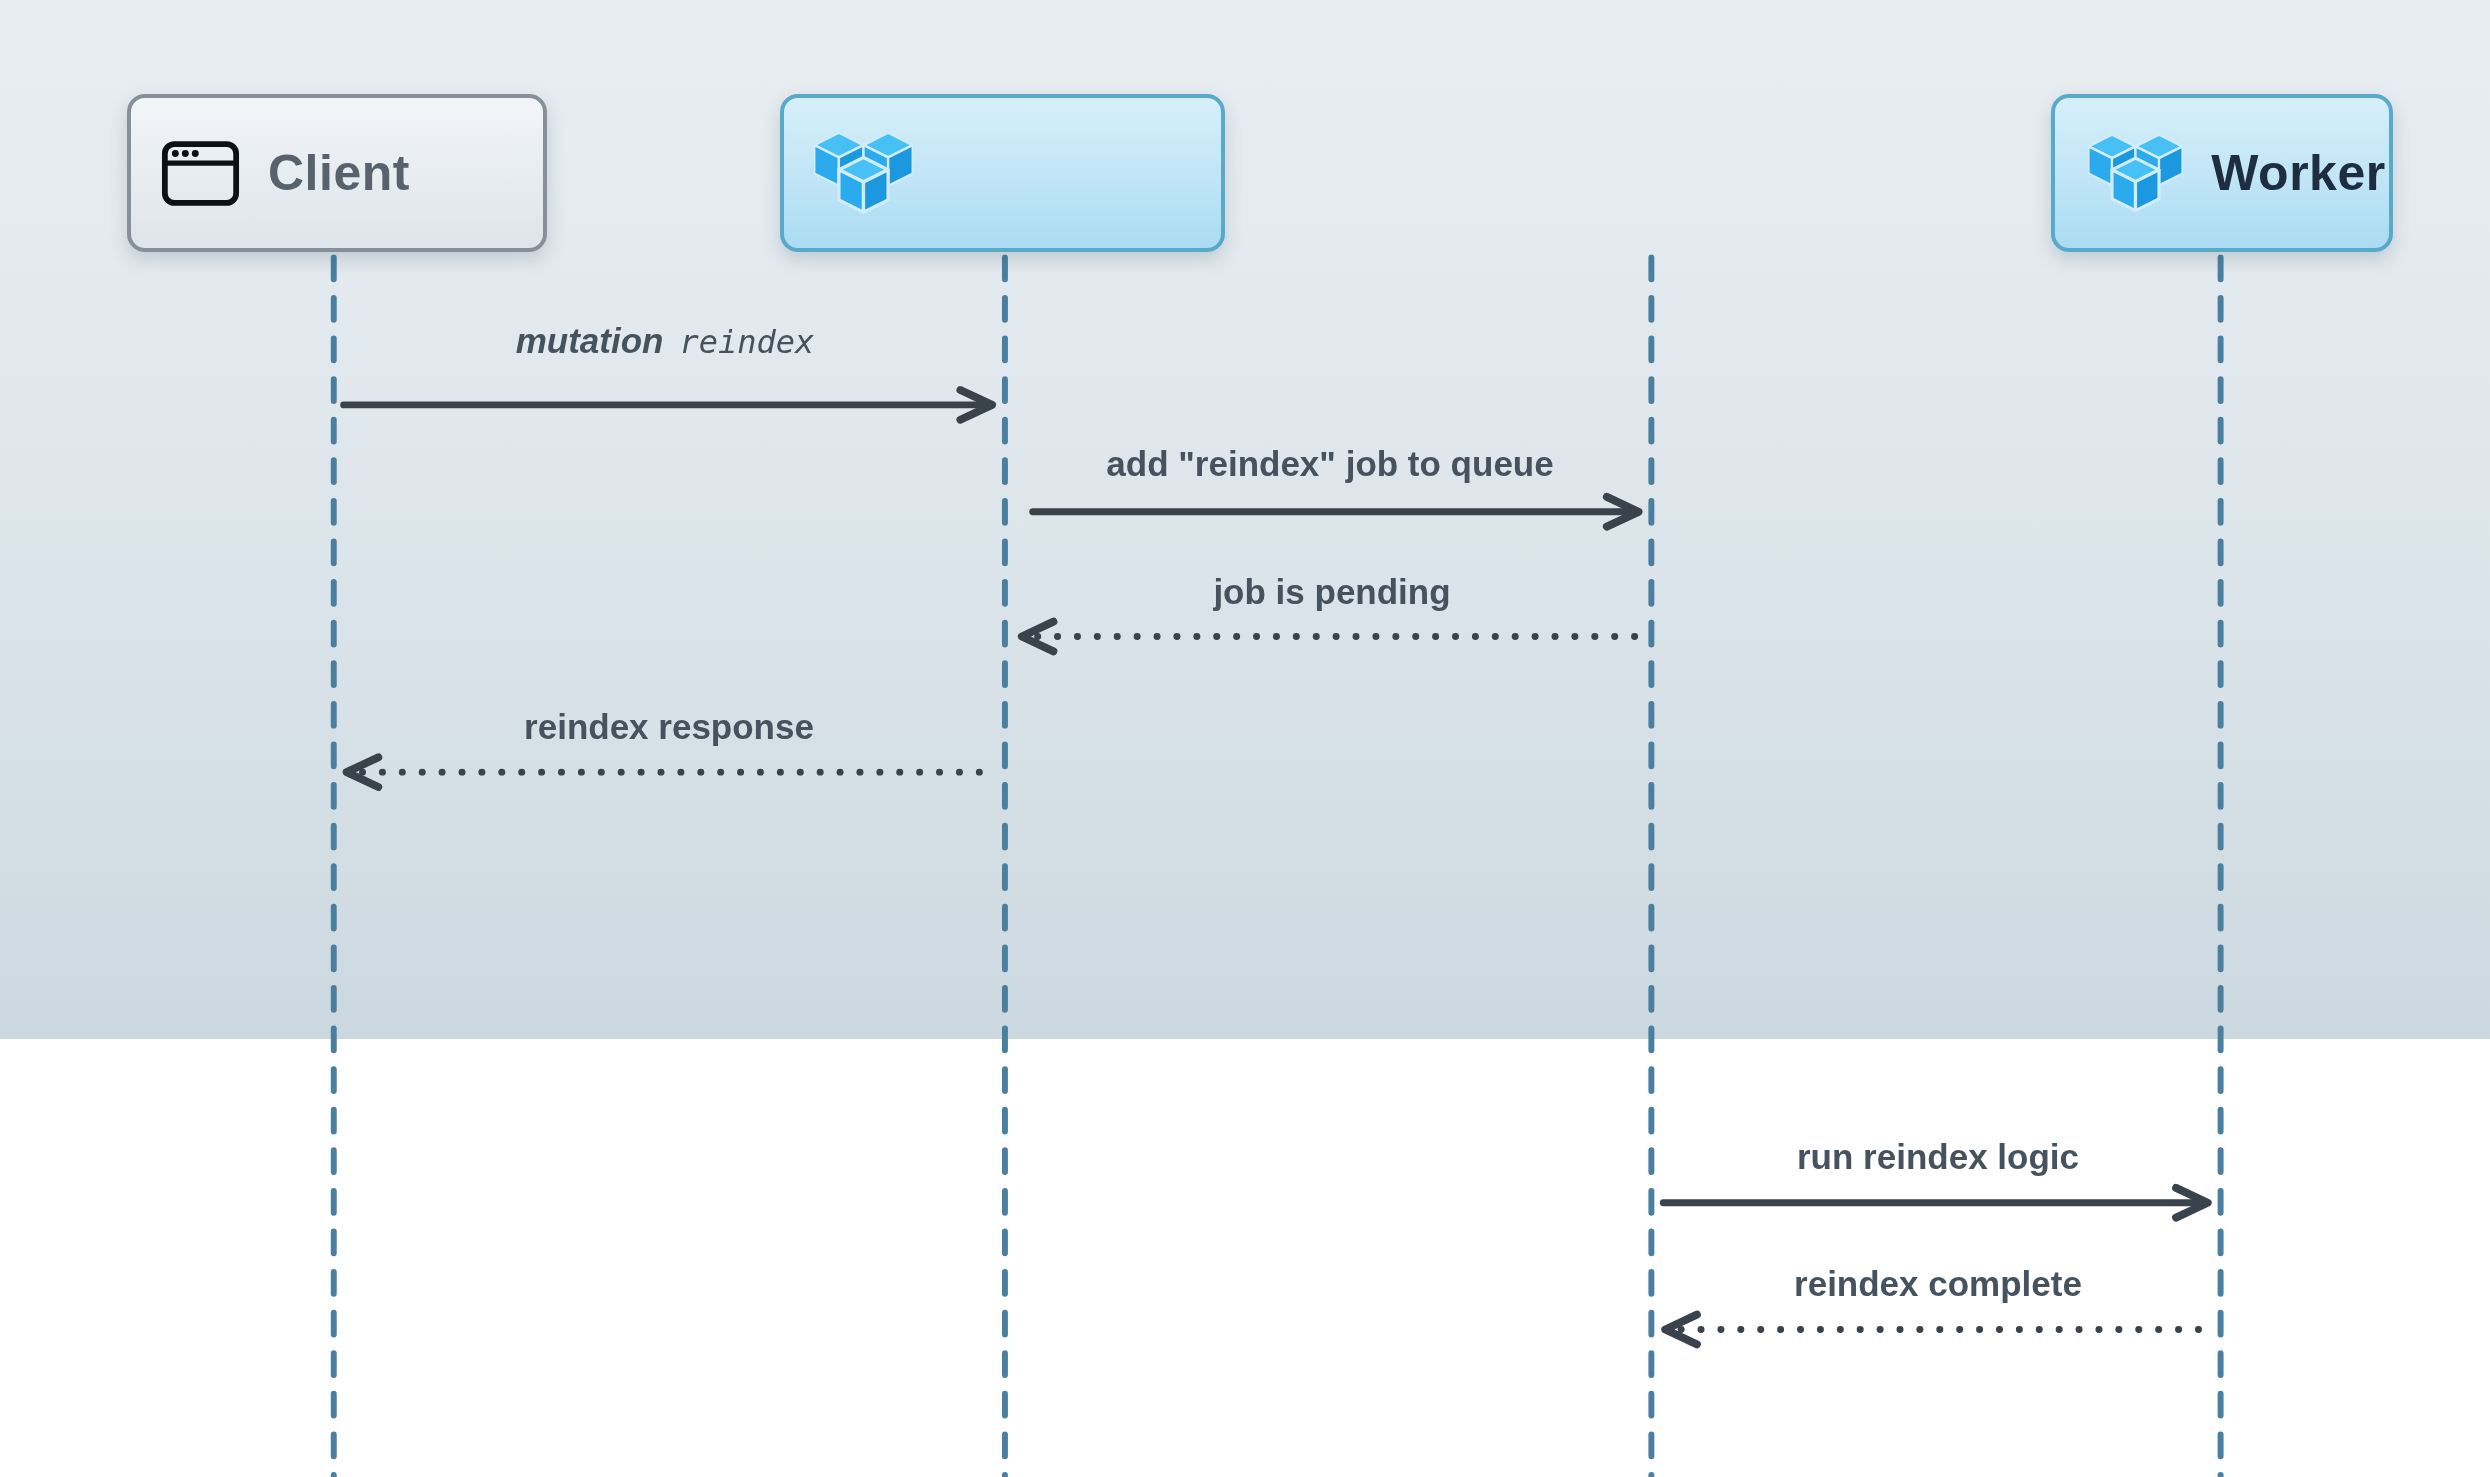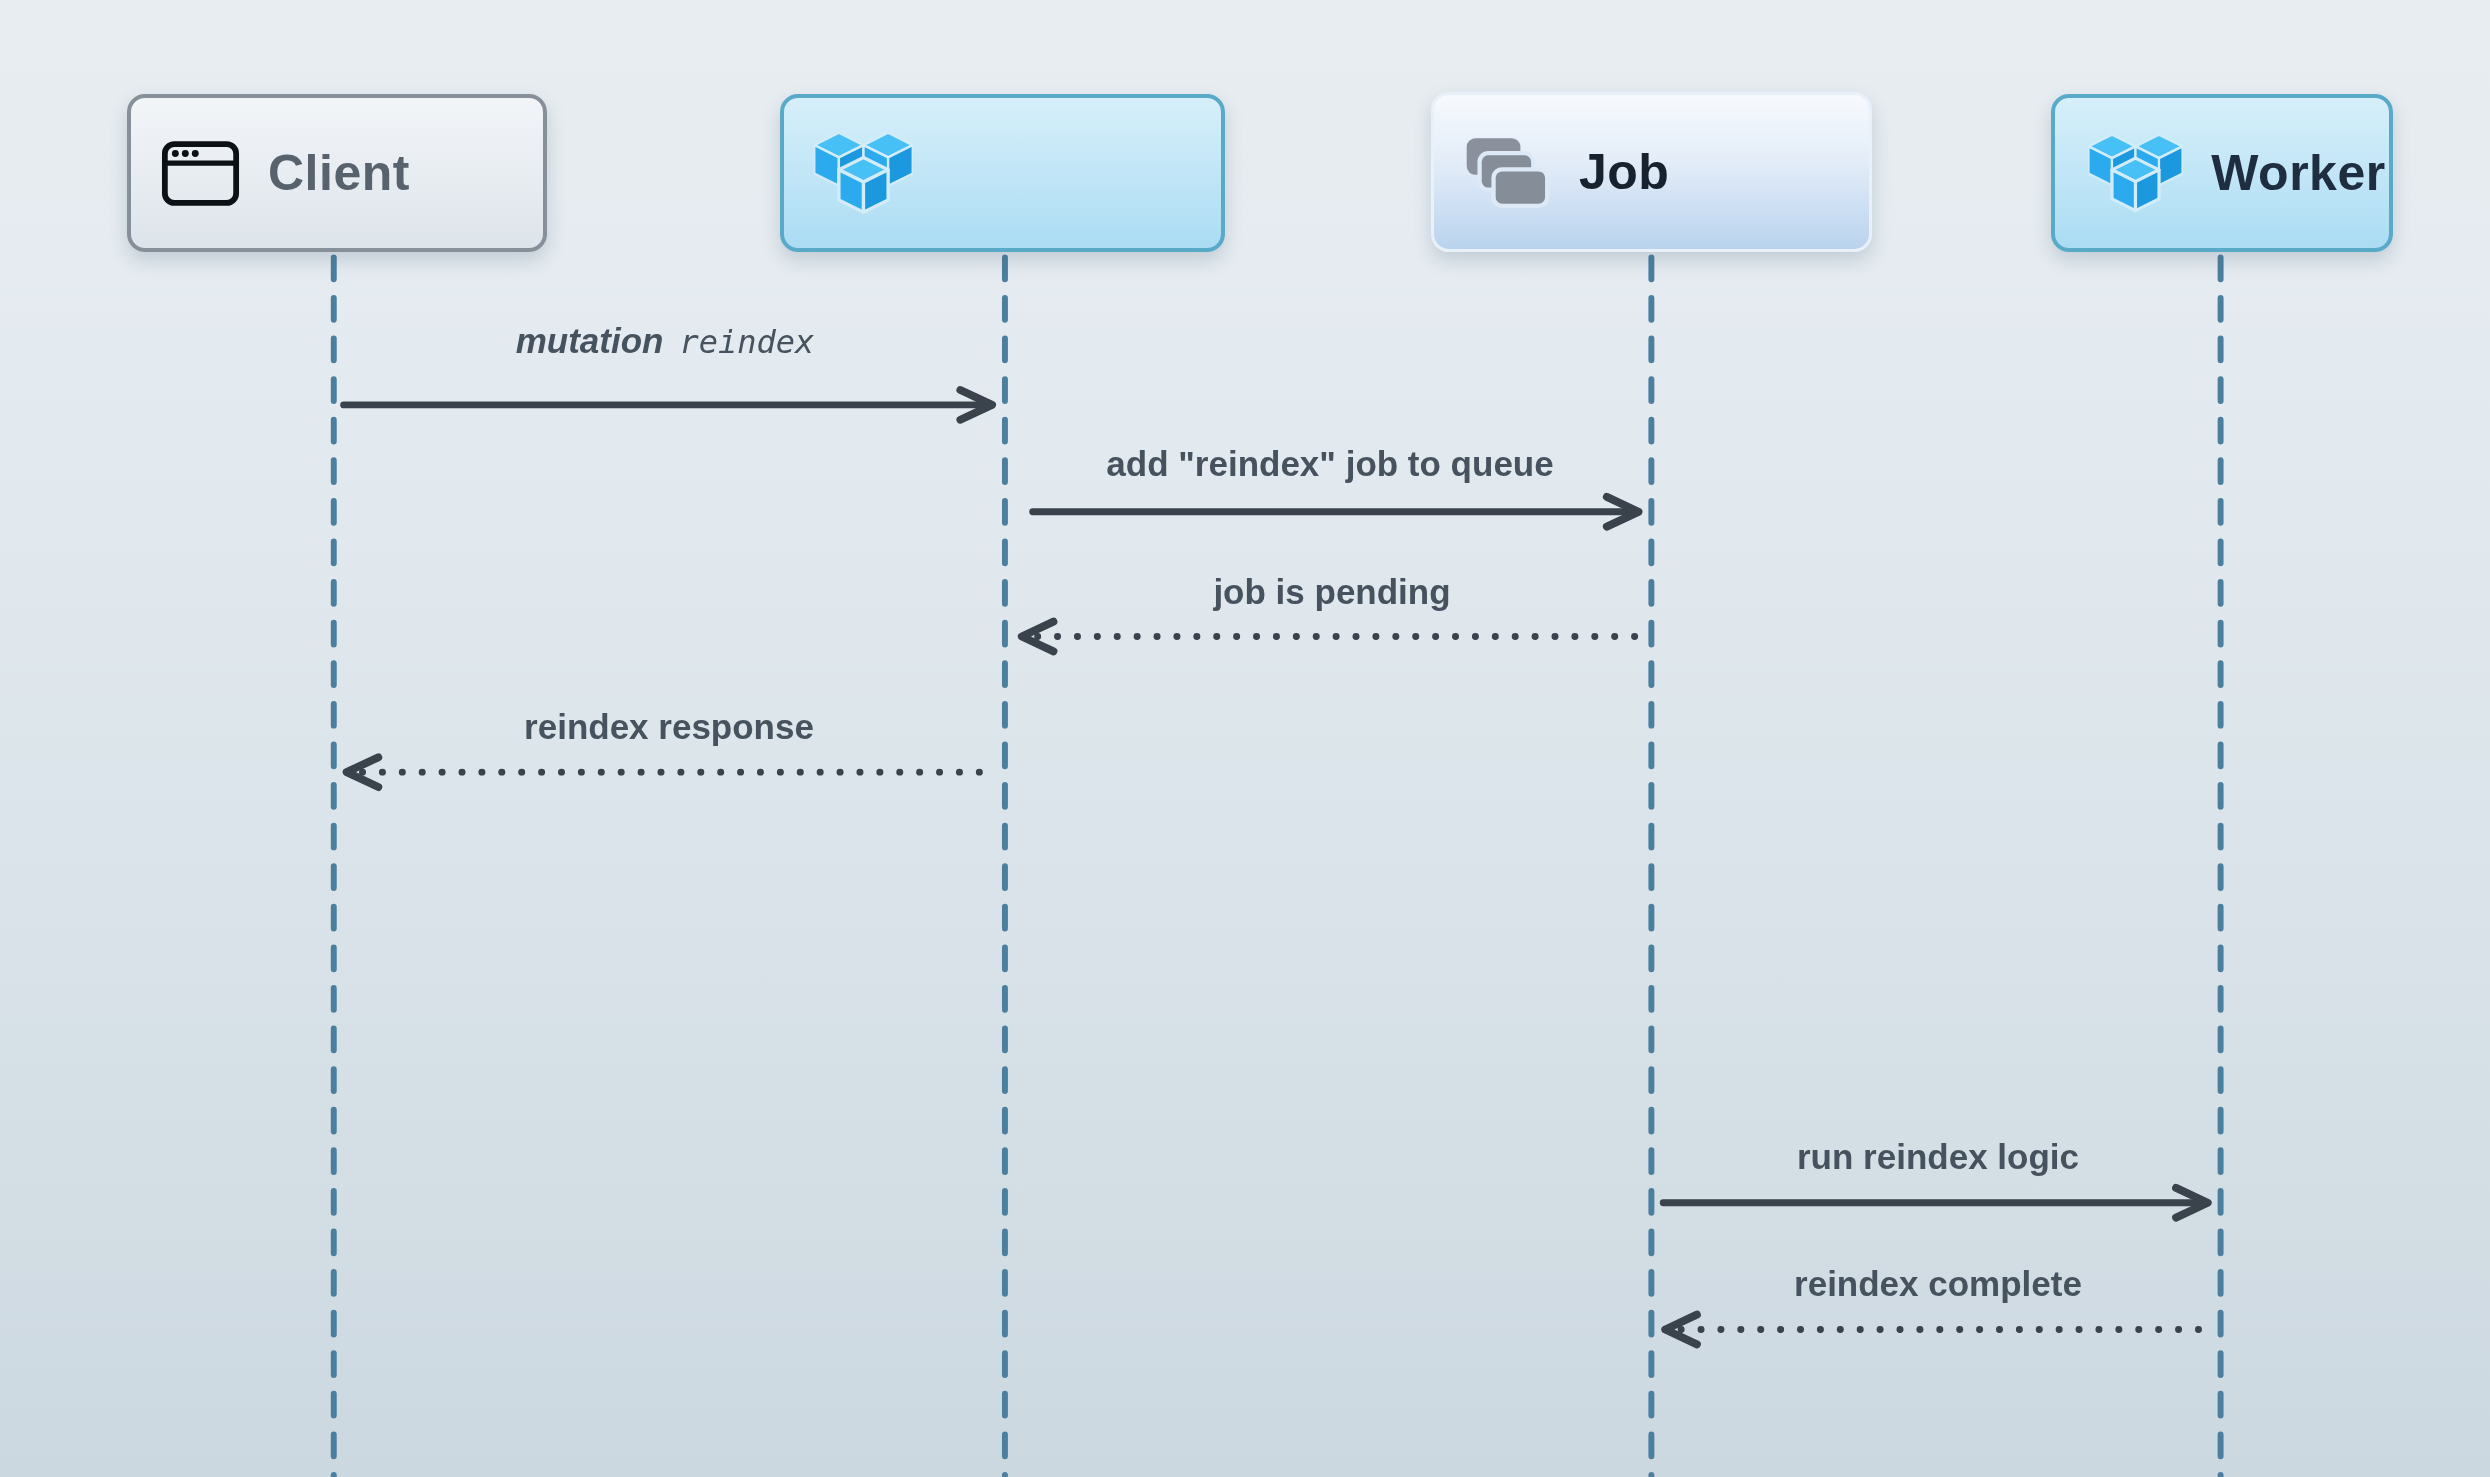--- a/index.html
+++ b/index.html
@@ -3,21 +3,21 @@
 <meta charset="utf-8">
 <style>
   html, body { margin: 0; padding: 0; }
   body {
     width: 2491px; height: 1477px;
     font-family: "Liberation Sans", sans-serif;
     overflow: hidden;
   }
   .stage {
     position: relative;
-    width: 2491px; height: 1477px;
+    width: 2491px; height: 1039px;
     background: linear-gradient(180deg, #e8edf1 0%, #e3eaef 30%, #d8e2e8 65%, #ccd8e0 100%);
   }
   .overlay {
     position: absolute; left: 0; top: 0;
     width: 2491px; height: 1477px;
     display: block;
   }
   
   .pbox {
     position: absolute;
@@ -150,26 +150,20 @@
       </svg>
     <span class="plabel">Client</span>
   </div>
 
   <div class="pbox pbox-blue pbox-vendure">
     <svg class="picon" width="99" height="89" viewBox="0 0 100 90">
         <use href="#sym-vendure"></use>
       </svg>
   </div>
 
-  <div class="pbox pbox-job">
-    <svg class="picon" width="87" height="73" viewBox="0 0 88 74">
-        <use href="#sym-cards"></use>
-      </svg>
-    <span class="plabel">Job</span>
-  </div>
 
   <div class="pbox pbox-blue pbox-worker">
     <svg class="picon" width="95" height="85" viewBox="0 0 96 86">
         <use href="#sym-vendure"></use>
       </svg>
     <span class="plabel">Worker</span>
   </div>
 
   <div class="msg-label" style="left:665px; top:341px;font-style:italic;">
     <span>mutation</span>

